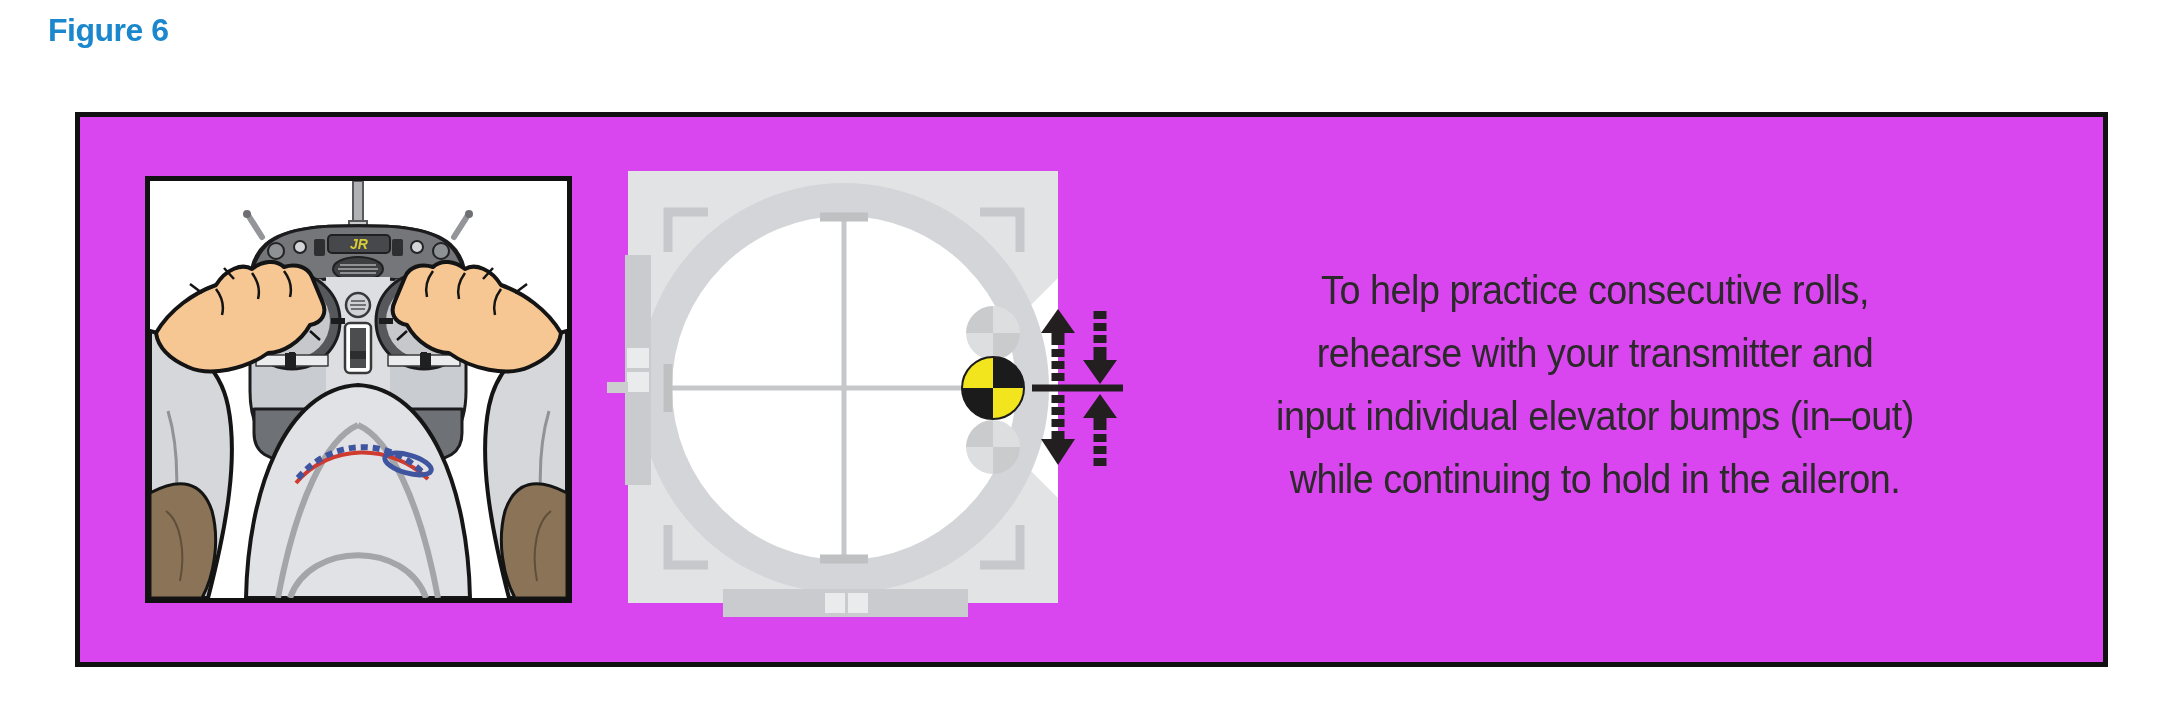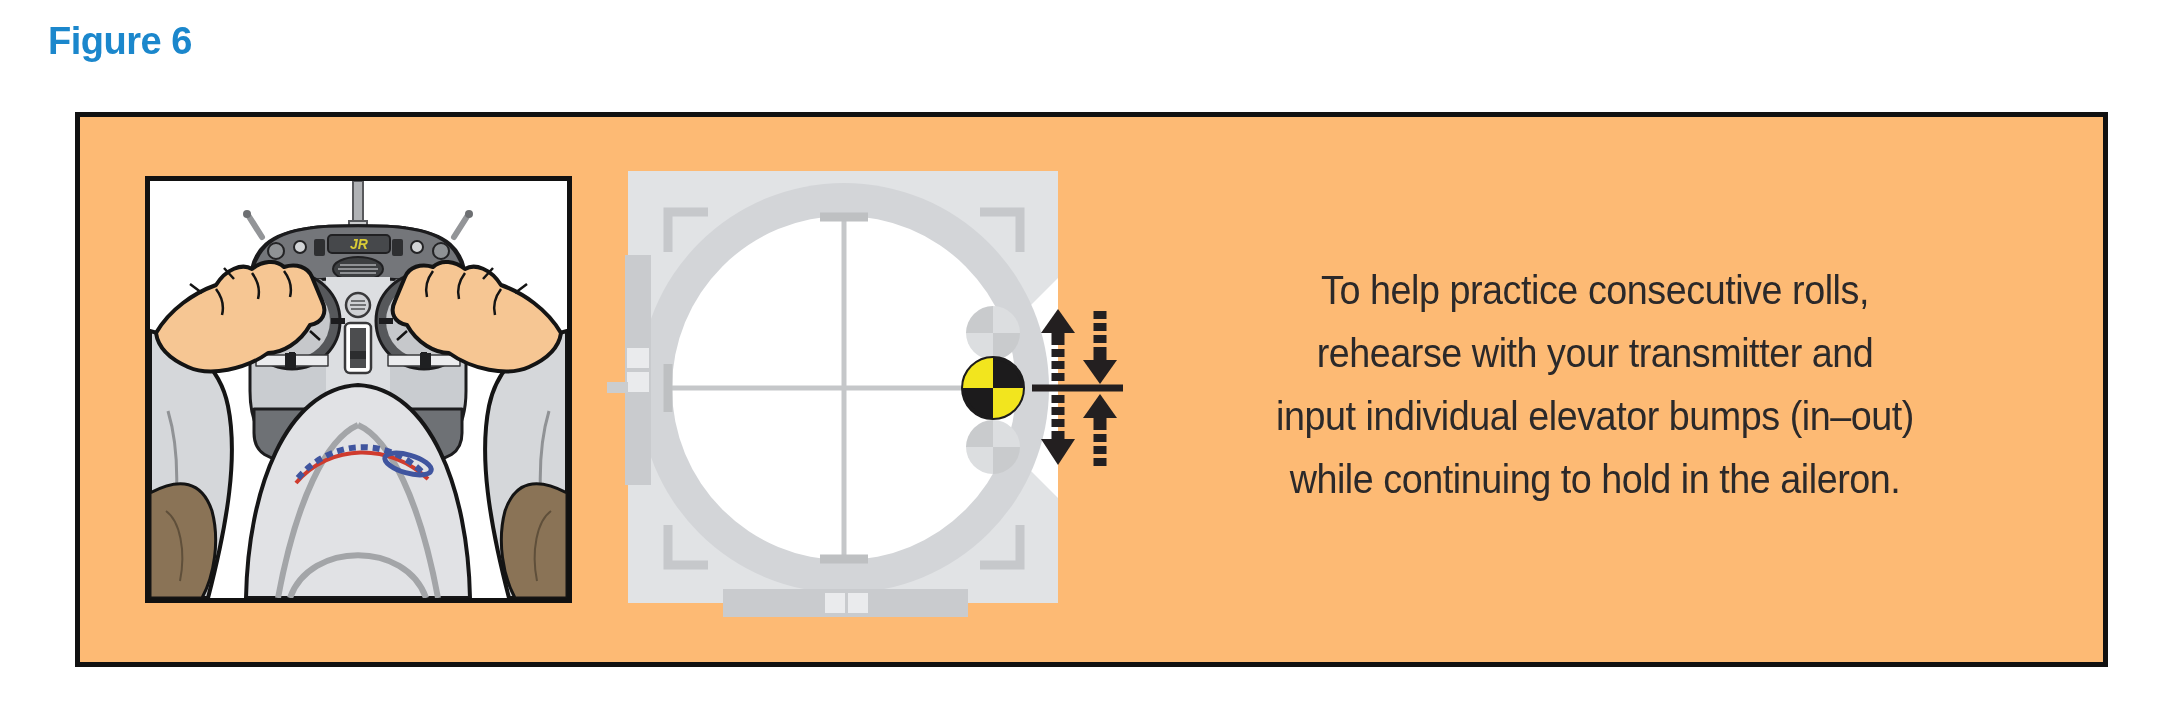--- a/index.html
+++ b/index.html
@@ -1,26 +1,26 @@
 <!DOCTYPE html>
 <html><head>
 <meta charset="utf-8">
 <style>
   html,body{margin:0;padding:0;}
   body{
     width:2181px;height:711px;position:relative;background:#ffffff;
     font-family:"Liberation Sans", sans-serif;overflow:hidden;
   }
   .figure-label{
-    position:absolute;left:48px;top:20px;
-    font-size:38px;font-weight:bold;color:#1b87cc;letter-spacing:-0.5px;
+    position:absolute;left:48px;top:12px;
+    font-size:32px;font-weight:bold;color:#1b87cc;letter-spacing:-0.5px;
   }
   .figure-box{
     position:absolute;left:75px;top:112px;width:2033px;height:555px;
-    border:5px solid #111111;background:#fdba74;box-sizing:border-box;
+    border:5px solid #111111;background:#d946ef;box-sizing:border-box;
   }
   .pic-box{
     position:absolute;left:65px;top:59px;width:427px;height:427px;
     border:5px solid #111111;box-sizing:border-box;background:#ffffff;
   }
   .pic-box svg{position:absolute;left:0;top:0;}
   .gimbal-diagram{
     position:absolute;left:520px;top:43px;width:540px;height:470px;
   }
   .caption{

